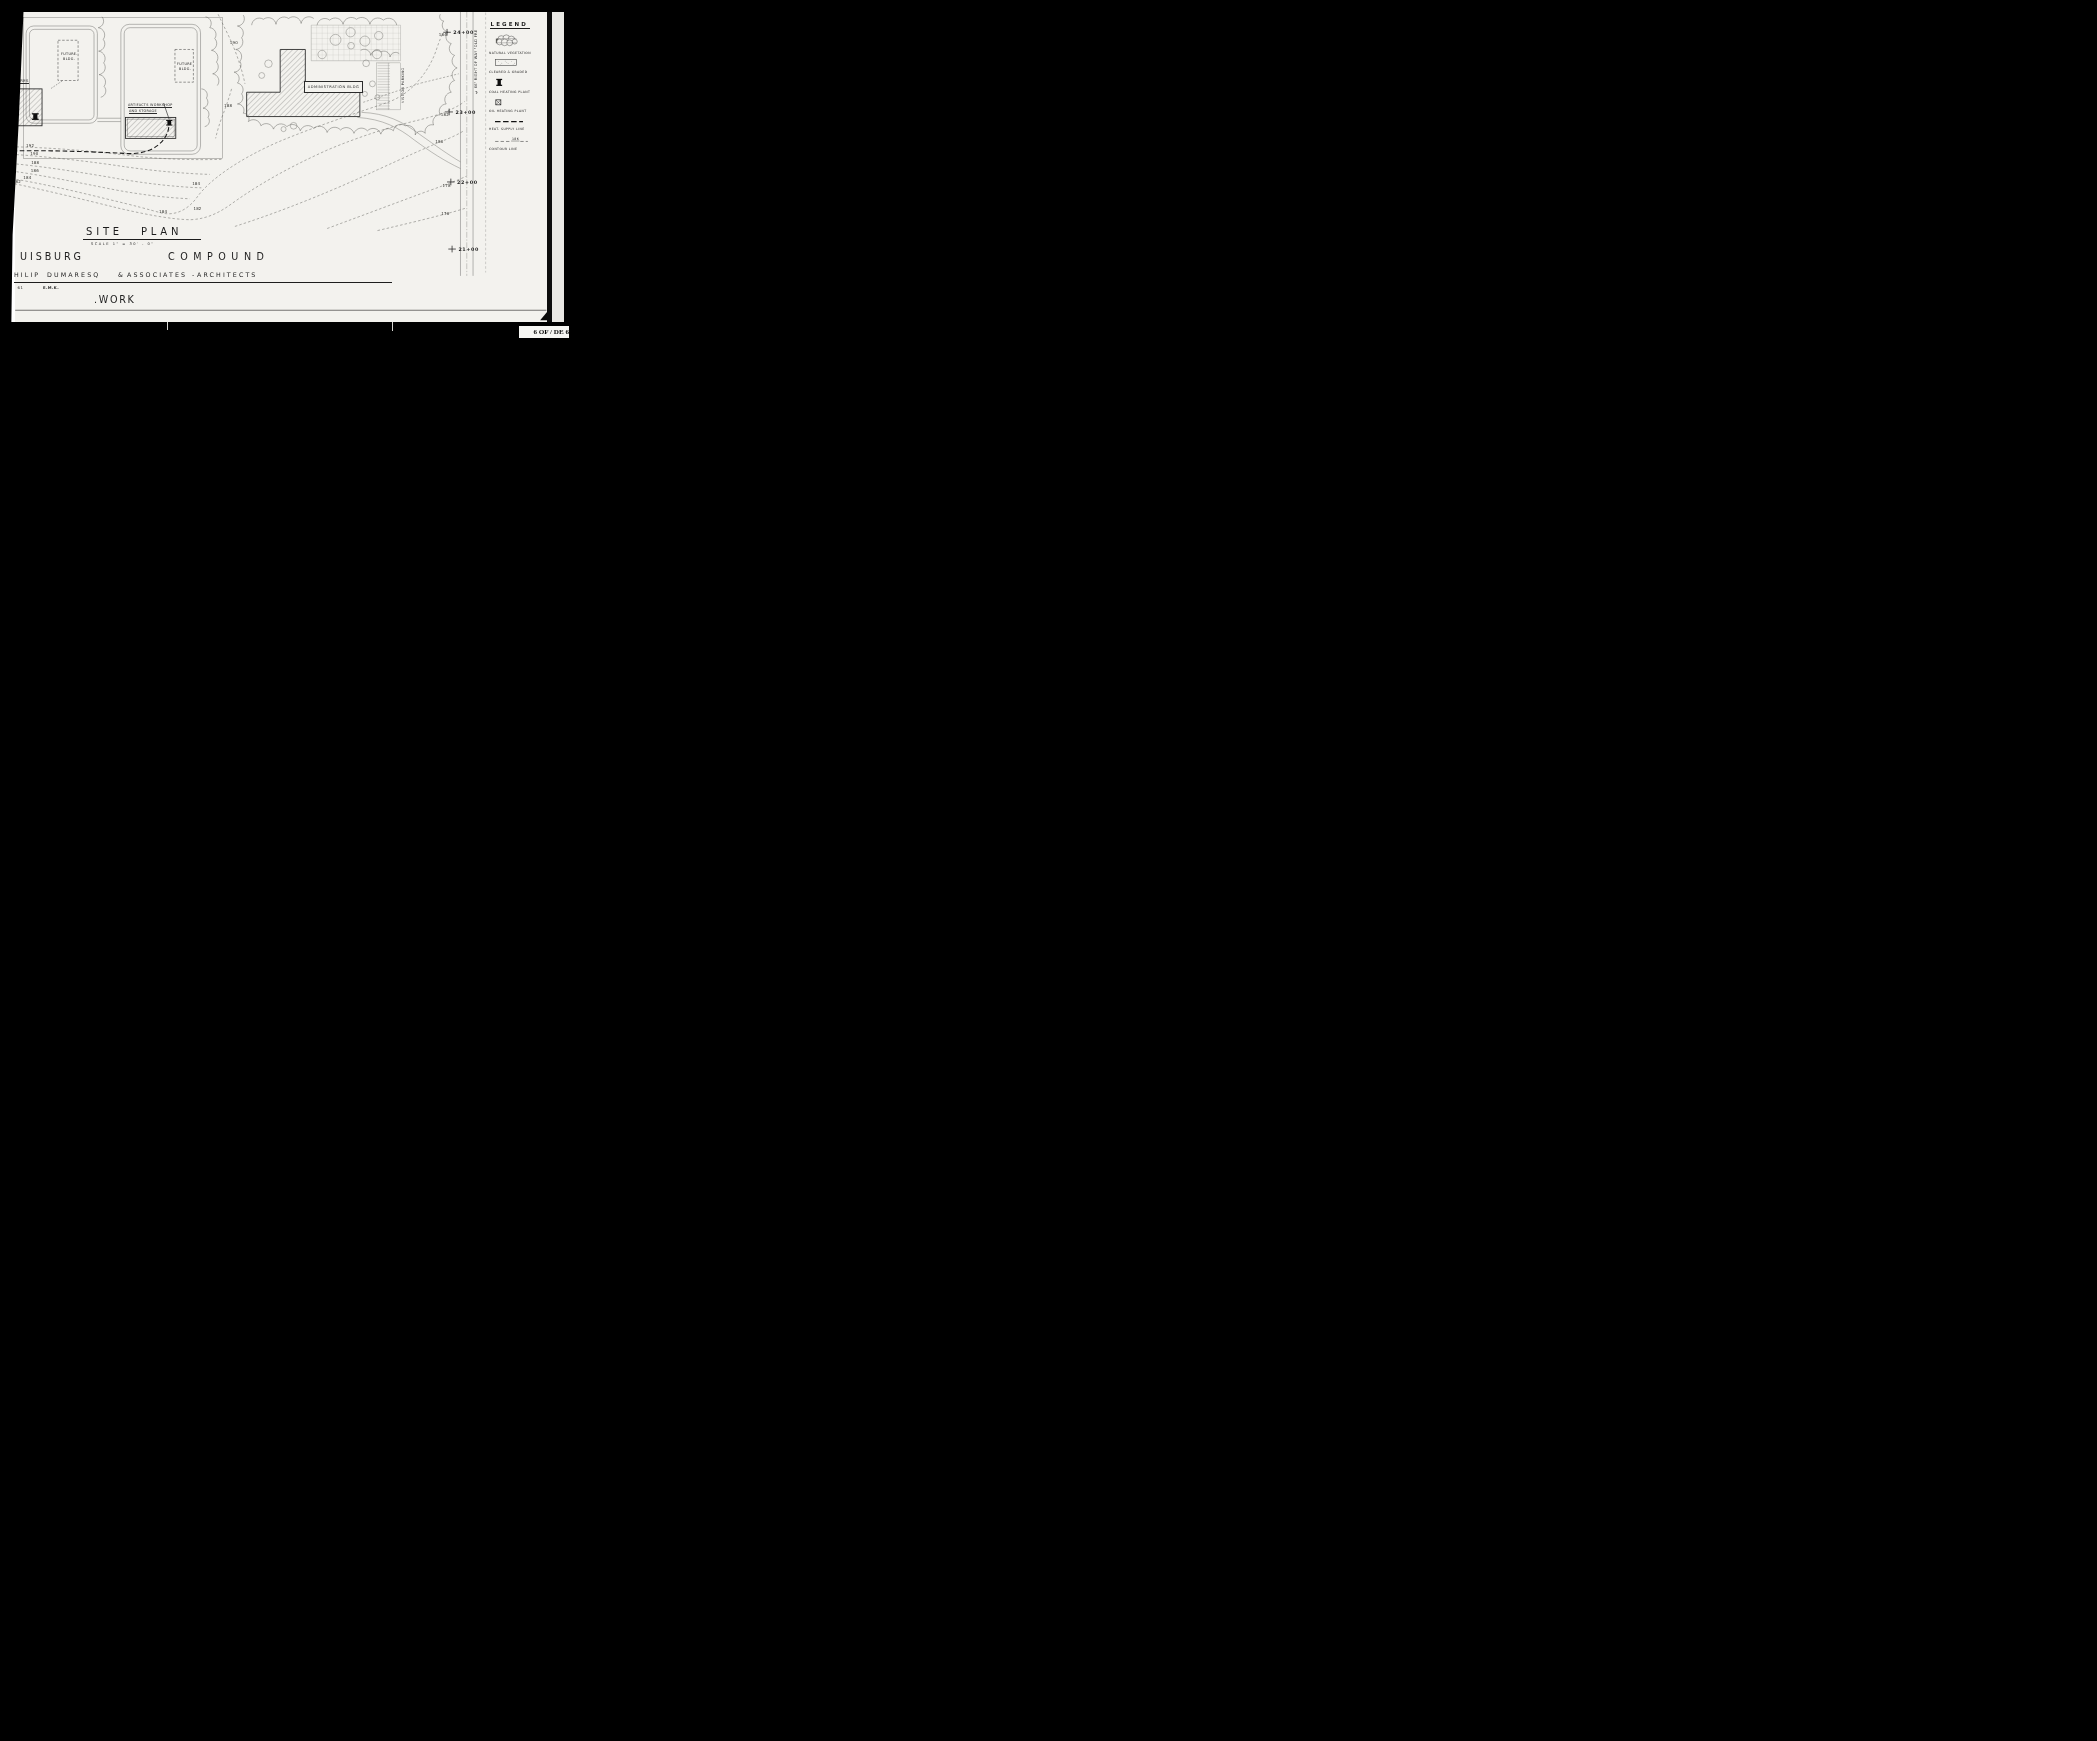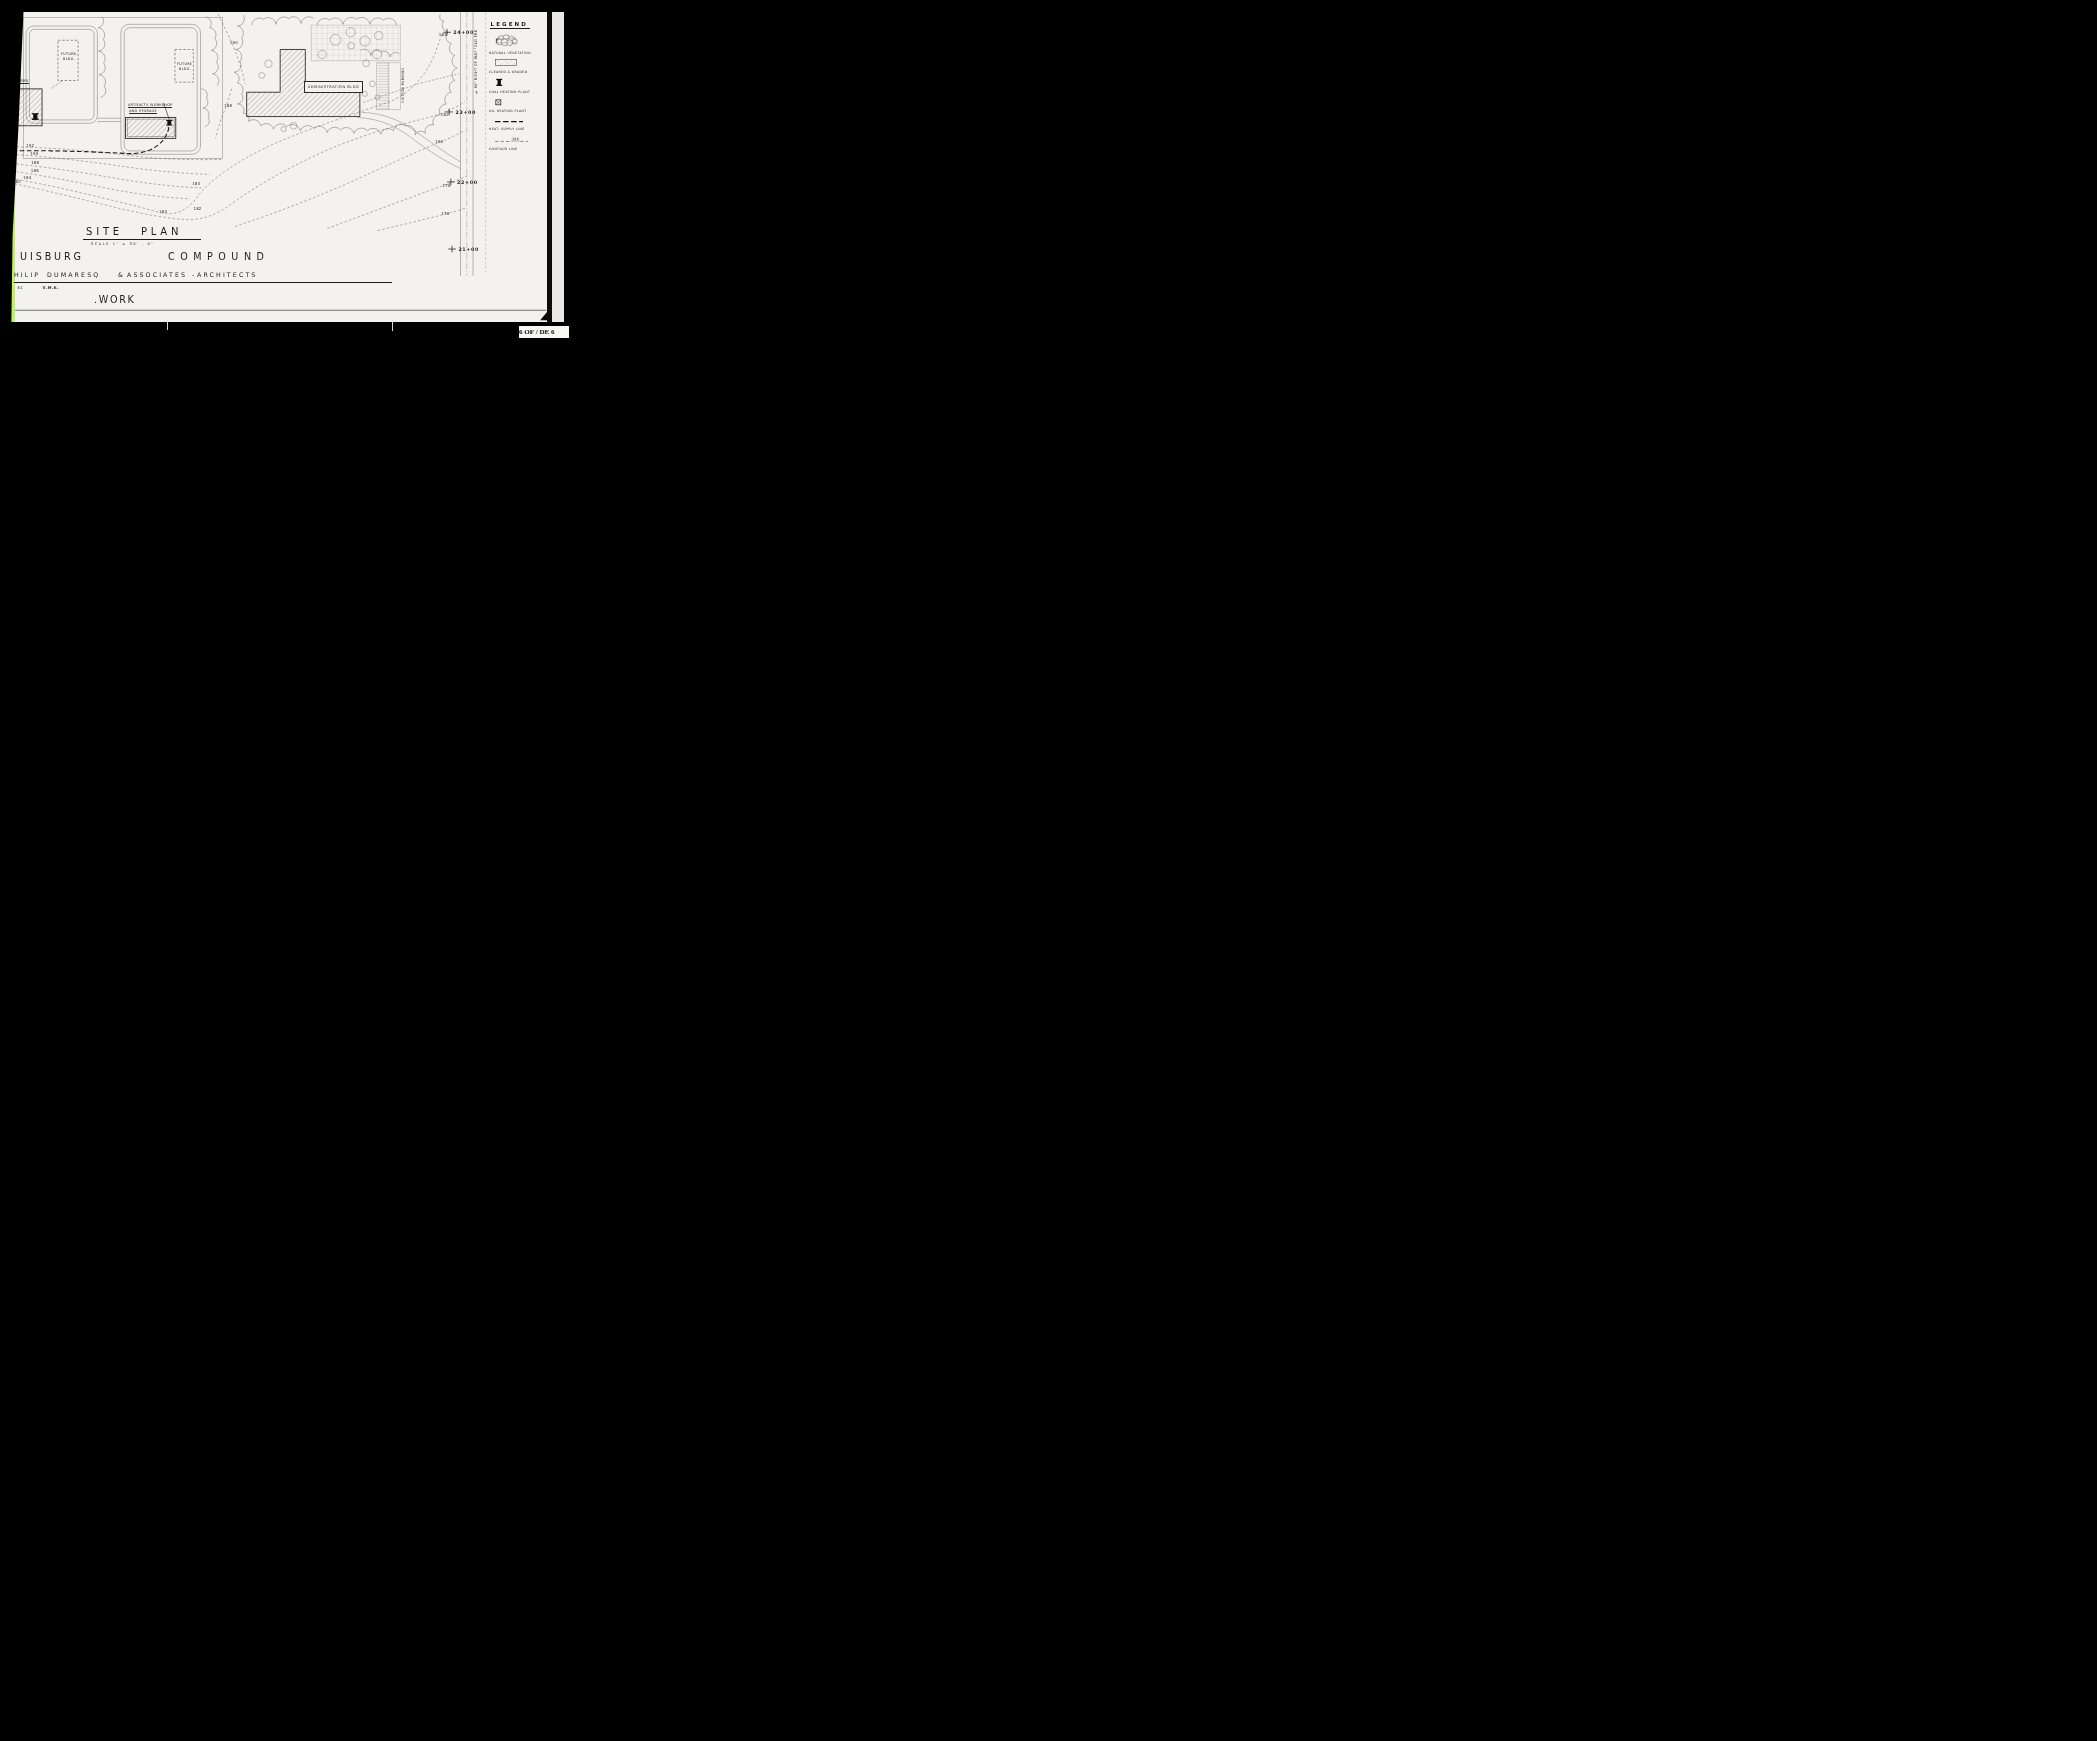--- a/index.html
+++ b/index.html
@@ -1,16 +1,16 @@
 <!DOCTYPE html>
 <html style="font-size:6.7px"><head>
 <meta charset="utf-8">
 <style>
   html,body{margin:0;padding:0;background:#000;}
-  #canvas{position:relative;width:661px;height:348px;background:#bef264;overflow:hidden;
+  #canvas{position:relative;width:661px;height:348px;background:#ffffff;overflow:hidden;
           font-family:"DejaVu Sans",sans-serif;color:#2b2b2b;}
   .sheet{position:absolute;left:15px;top:11.7px;width:549px;height:310px;background:#f3f2ee;}
   .sliver{position:absolute;left:552px;top:11.7px;width:11.7px;height:310px;background:#e9e8e4;}
   .right-border{position:absolute;left:547px;top:11.7px;width:4.6px;height:310px;background:#0c0c0c;z-index:3;}
   .wedge{position:absolute;left:0;top:0;width:29px;height:348px;background:#000;z-index:3;
          clip-path:polygon(0 0,23.5px 11.7px,18.5px 126px,12.6px 235px,11px 348px,0 348px);}
   .band-top{position:absolute;left:0;top:0;width:661px;height:11.7px;background:#000;z-index:3;}
   .band-bottom{position:absolute;left:0;top:322px;width:661px;height:26px;background:#000;z-index:3;}
   .band-right{position:absolute;left:564px;top:0;width:97px;height:348px;background:#000;z-index:3;}
   .tick{position:absolute;background:#d8d8d4;z-index:4;}
@@ -35,21 +35,21 @@
   #project-line span:nth-child(1){letter-spacing:2.9px;}
   #project-line span:nth-child(2){letter-spacing:1.7px;}
   #project-line span:nth-child(3){letter-spacing:5.5px;}
   #architect-line{position:absolute;left:0;top:271px;height:9.2px;width:100%;z-index:2;font-size:6.3px;color:#222;}
   #architect-line span{position:absolute;top:0;letter-spacing:2.1px;}
   #title-rule{position:absolute;left:14px;top:282px;width:378px;height:0.8px;background:#1e1e1e;z-index:2;}
   #note-number{left:17.6px;top:285px;font-size:3.8px;letter-spacing:0.4px;}
   #initials{left:43px;top:285px;font-size:3.8px;font-weight:bold;letter-spacing:0.4px;}
   
   .page-stamp{position:absolute;left:519px;top:326px;width:50px;height:11.7px;background:#f6f6f3;z-index:4;
-              display:flex;align-items:center;justify-content:flex-start;
+              display:flex;align-items:center;justify-content:flex-end;
               font-family:"Liberation Serif",serif;font-weight:bold;font-size:7.1px;color:#0a0a0a;}
   .bldg-label{font-size:3.4px;letter-spacing:0.3px;color:#222;}
   .admin-box{position:absolute;left:304px;top:81px;width:57px;height:10px;z-index:2;
              background:#f3f2ee;border:0.6px solid #2b2b2b;display:flex;align-items:center;justify-content:center;
              font-size:3.6px;letter-spacing:0.5px;color:#1f1f1f;}
 </style>
 </head>
 <body>
 
 <div id="canvas">

